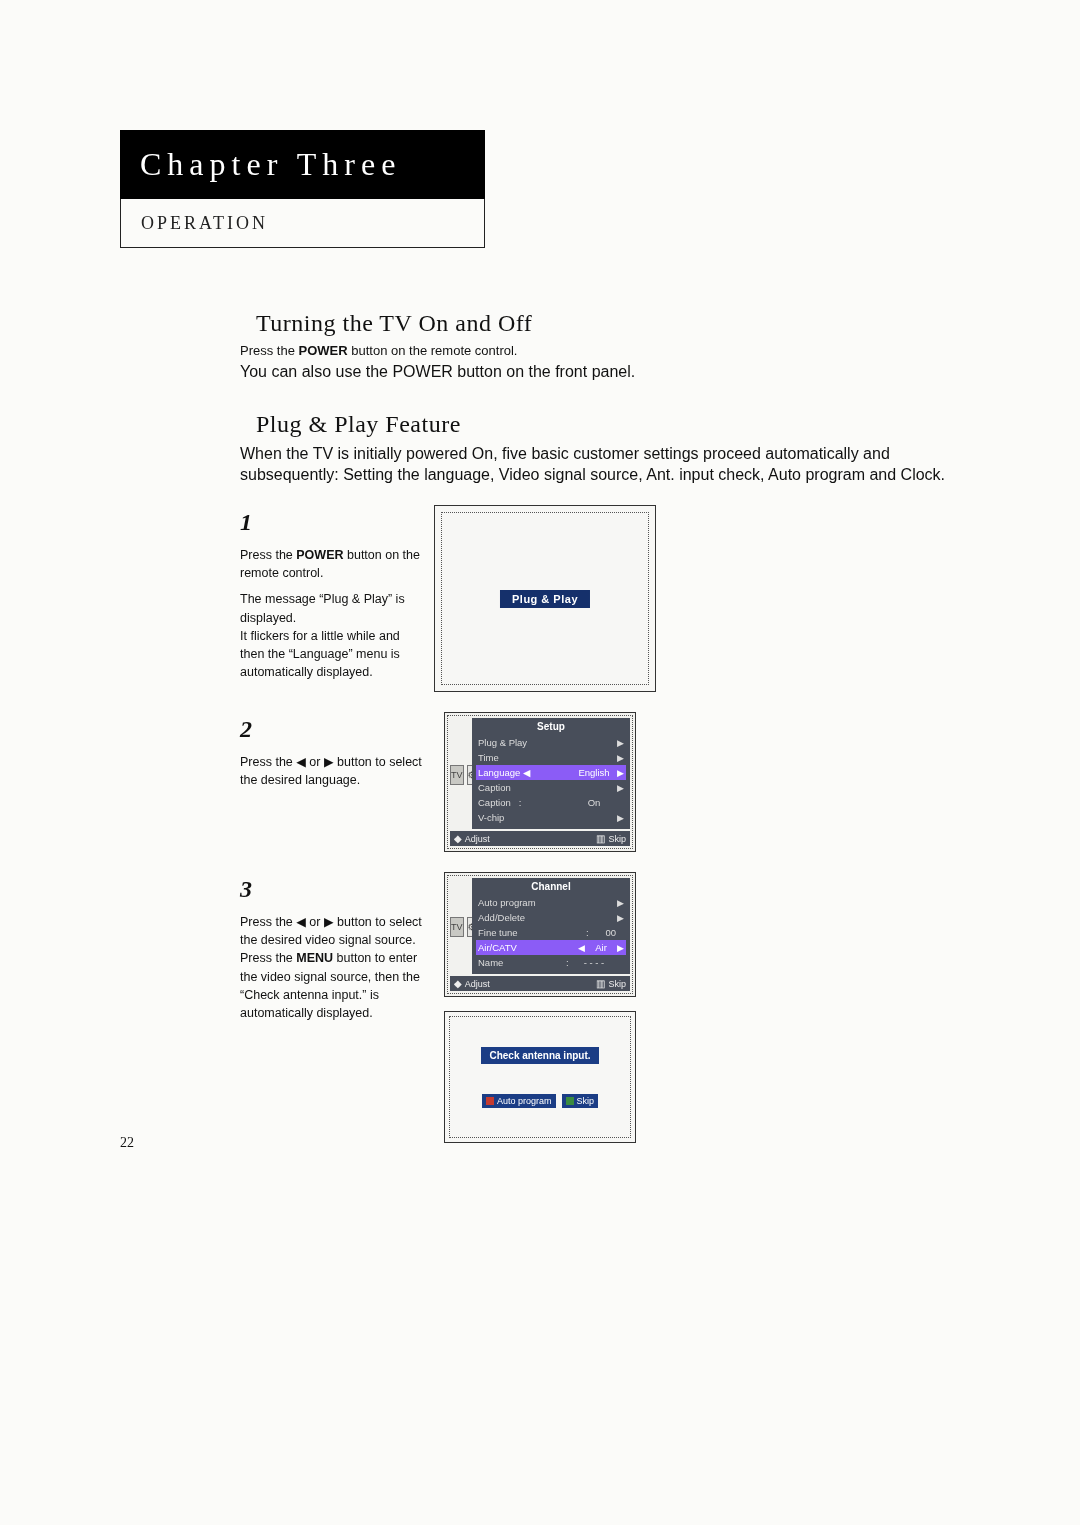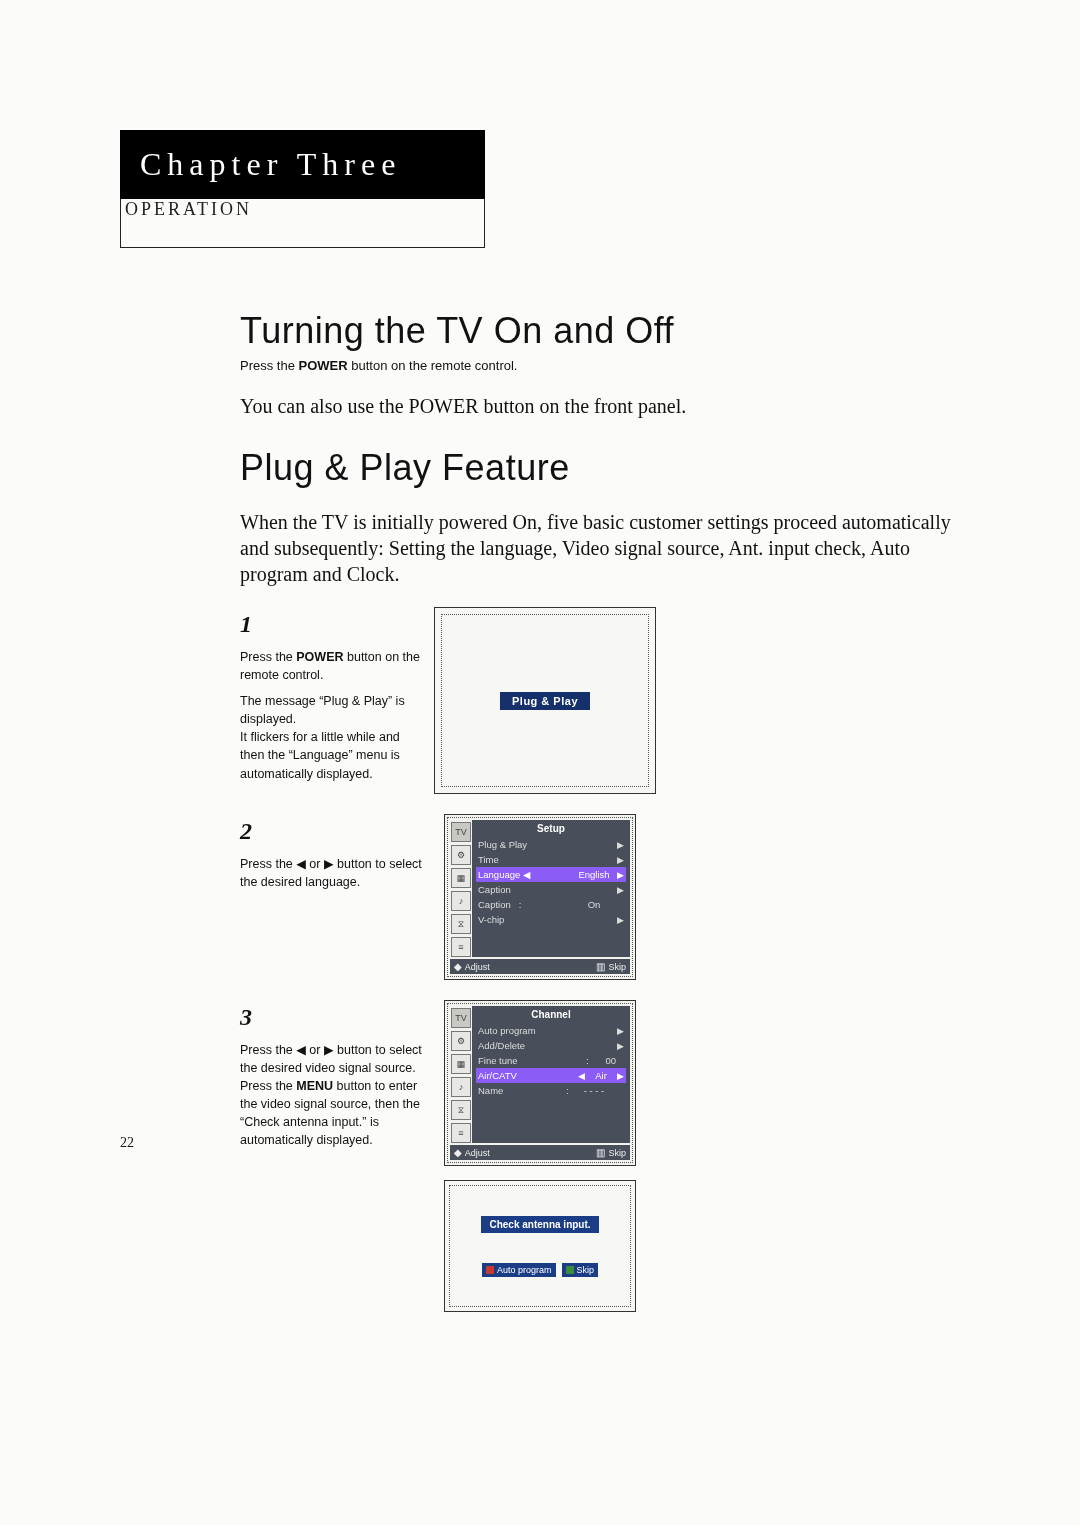--- a/index.html
+++ b/index.html
@@ -32,53 +32,54 @@
     font-size: 32px;
     letter-spacing: 6px;
     padding: 16px 20px;
     box-sizing: border-box;
   }
   .chapter-sub-wrap {
     border: 1px solid #222;
     border-top: 0;
     min-height: 48px;
     display: flex;
-    padding-left: 4px;
+    align-items: center;
+    padding-left: 20px;
   }
   .chapter-sub {
     font-family: Georgia, "Times New Roman", serif;
     font-variant: small-caps;
     letter-spacing: 3px;
     font-size: 18px;
     color: #222;
   }
 
   
   .content {
     position: absolute;
     left: 240px;
     top: 290px;
     width: 730px;
   }
 
   .h1 {
-    font-family: Liberation Sans, sans-serif;
-    font-size: 36px;
+    font-family: Liberation Serif, serif;
+    font-size: 24px;
     font-weight: 400;
-    margin: 20px 0 6px 0;
+    margin: 20px 0 6px 16px;
     letter-spacing: 0.5px;
   }
   .intro-line {
     font-size: 13px;
     margin: 2px 0;
   }
   .serif-line {
-    font-family: Liberation Serif, serif;
-    font-size: 20px;
-    margin: 20px 0;
+    font-family: Liberation Sans, sans-serif;
+    font-size: 16px;
+    margin: 4px 0;
     line-height: 1.3;
   }
 
   .step {
     display: flex;
     align-items: flex-start;
     gap: 14px;
     margin-top: 20px;
   }
   .step-text {
@@ -138,21 +139,21 @@
     margin: 2px;
     padding: 2px;
   }
   .osd-menu-row {
     display: flex;
     align-items: stretch;
   }
   .osd-icon-col {
     width: 22px;
     display: flex;
-    flex-direction: column;
+    flex-direction: row;
     gap: 3px;
     align-items: center;
     padding-top: 2px;
   }
   .osd-icon {
     width: 18px; height: 18px;
     border: 1px solid #777;
     background: #e7e7e4;
     display: flex;
     align-items: center;

